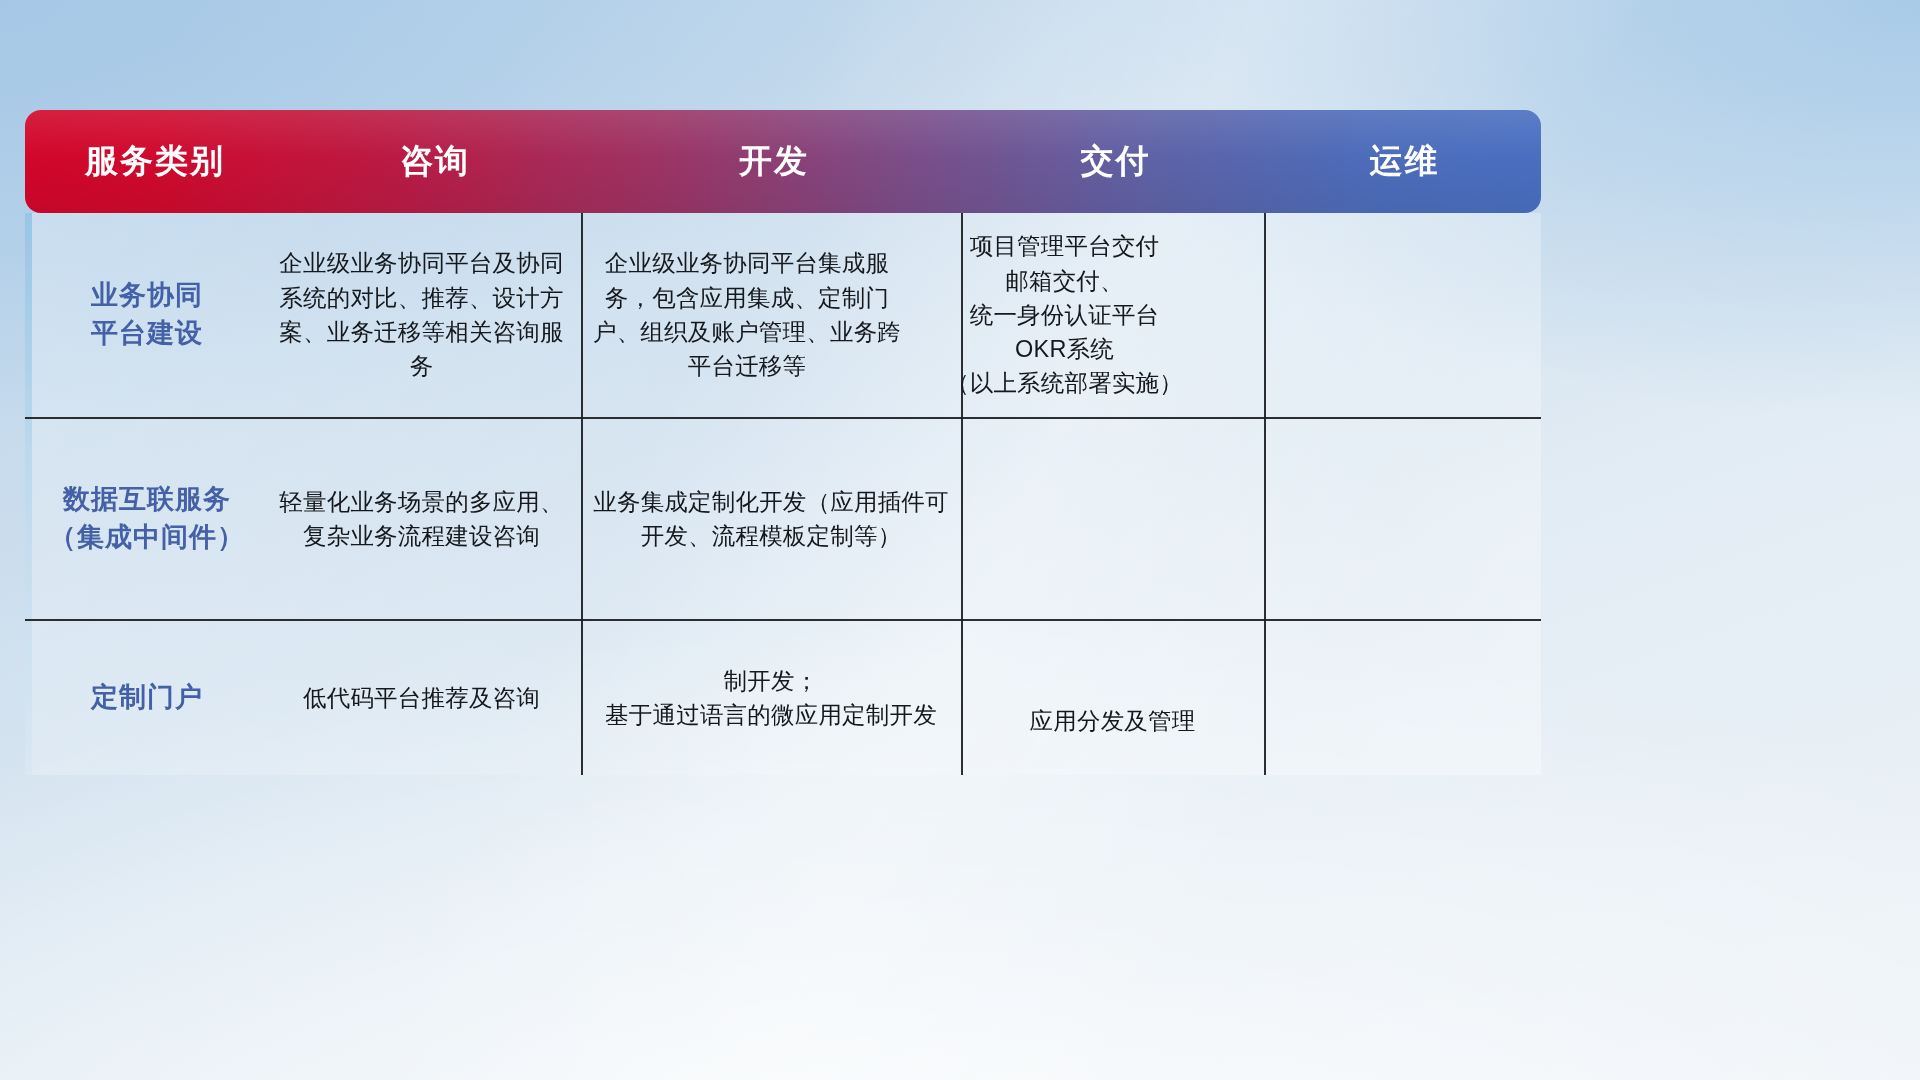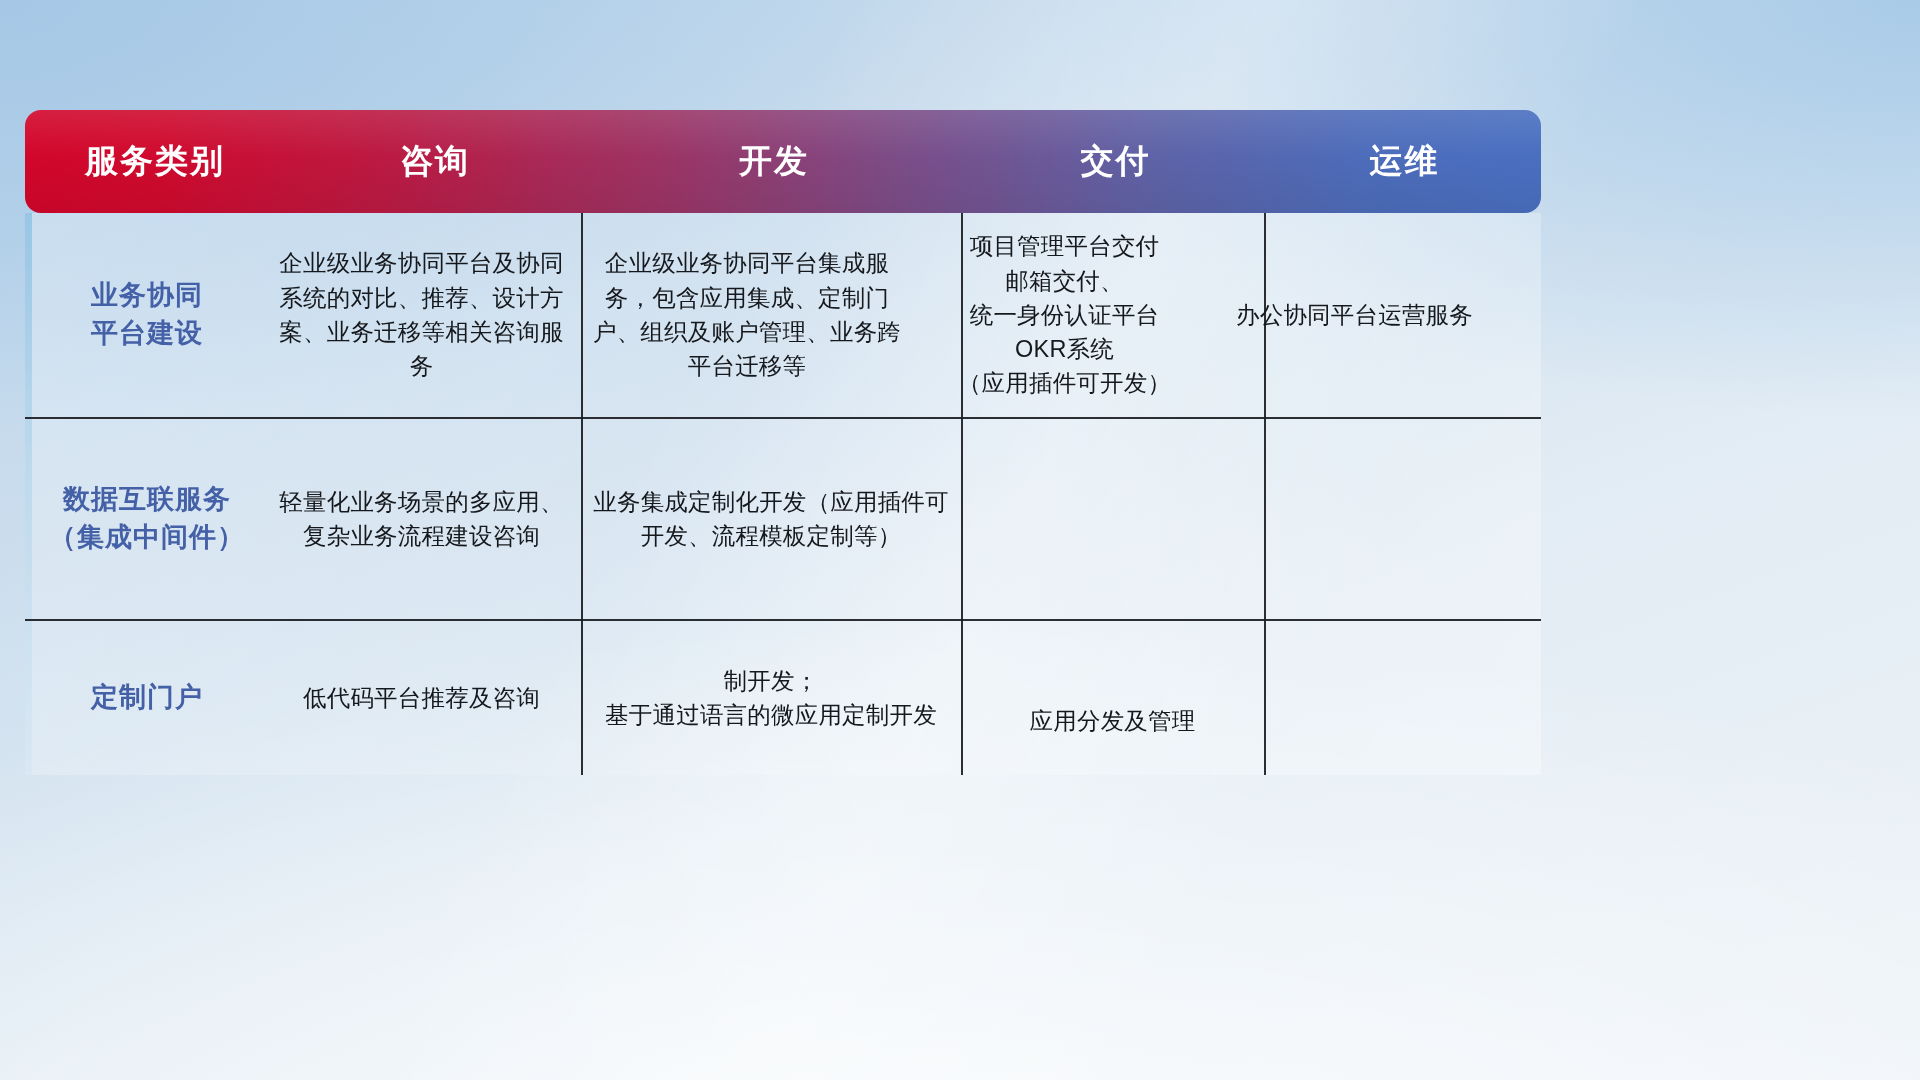--- a/index.html
+++ b/index.html
@@ -178,23 +178,22 @@
         <div>业务协同</div>
         <div>平台建设</div>
       </div>
       <div class="cell body-text" style="width:319px;">企业级业务协同平台及协同系统的对比、推荐、设计方案、业务迁移等相关咨询服务</div>
       <div class="cell body-text" style="width:332px;">企业级业务协同平台集成服务，包含应用集成、定制门户、组织及账户管理、业务跨平台迁移等</div>
       <div class="cell body-text" style="width:303px;">
         <div>项目管理平台交付</div>
         <div>邮箱交付、</div>
         <div>统一身份认证平台</div>
         <div>OKR系统</div>
-        <div>（应用插件可开发）</div>
-      </div>
-      <div class="cell body-text" style="width:277px;">办公协同平台运营服务</div>
+        <div>（以上系统部署实施）</div>
+      </div>
     </div>
 
     <div class="row" style="top:206px; height:200px;">
       <div class="cell rowlabel" style="width:230px; margin-left:7px;">
         <div>数据互联服务</div>
         <div>（集成中间件）</div>
       </div>
       <div class="cell body-text" style="width:319px;">轻量化业务场景的多应用、复杂业务流程建设咨询</div>
       <div class="cell body-text" style="width:380px;">业务集成定制化开发（应用插件可开发、流程模板定制等）</div>
       <div class="cell body-text" style="width:303px;"></div>

